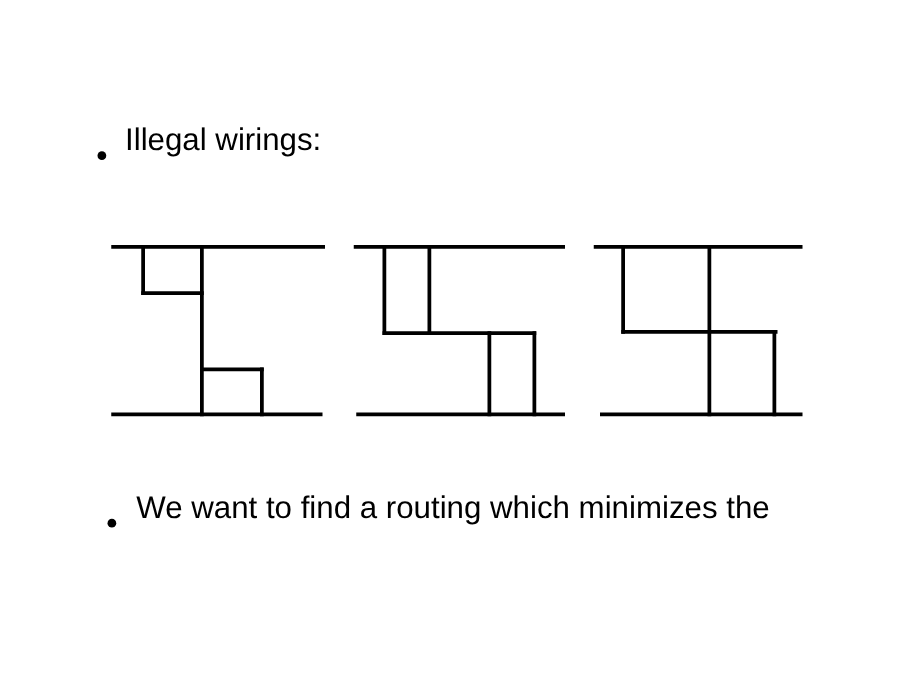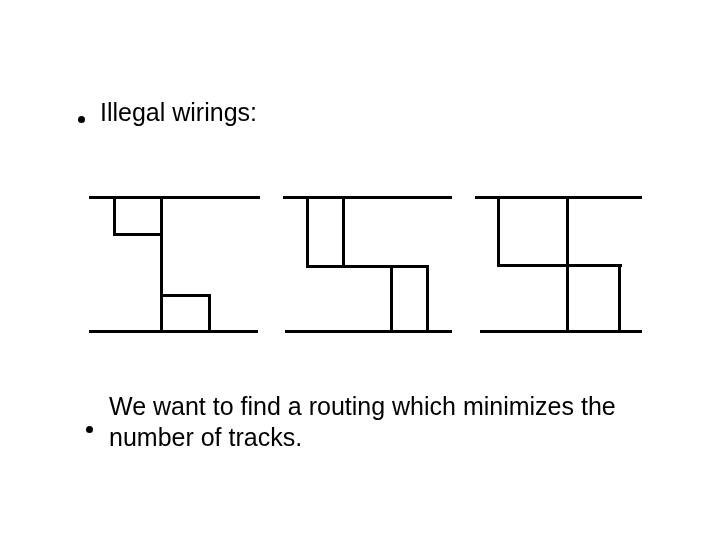--- a/index.html
+++ b/index.html
@@ -15,21 +15,21 @@
   .slide {
     position: relative;
     width: 720px;
     height: 540px;
     background: #ffffff;
     color: #000000;
   }
   .bullet-row {
     position: absolute;
     display: flex;
-    align-items: center;
+    align-items: flex-end;
   }
   .bullet-dot {
     flex: 0 0 auto;
     width: 7px;
     height: 7px;
     border-radius: 50%;
     background: #000000;
   }
   .bullet-text {
     font-size: 25px;
@@ -91,17 +91,16 @@
         <div class="seg" style="left: 566px; top: 196px; width: 3px; height: 137px; background: rgb(0, 0, 0);"></div>
         <div class="seg" style="left: 497px; top: 264px; width: 125px; height: 3px; background: rgb(0, 0, 0);"></div>
         <div class="seg" style="left: 618px; top: 264px; width: 3px; height: 69px; background: rgb(0, 0, 0);"></div>
       </div>
   </div>
 
   <div class="bullet-row body-row">
     <span class="bullet-dot"></span>
     <div class="bullet-text">
       <div>We want to find a routing which minimizes the</div>
-      <div>number of tracks.</div>
     </div>
   </div>
 
 </div>
 
 </body></html>

